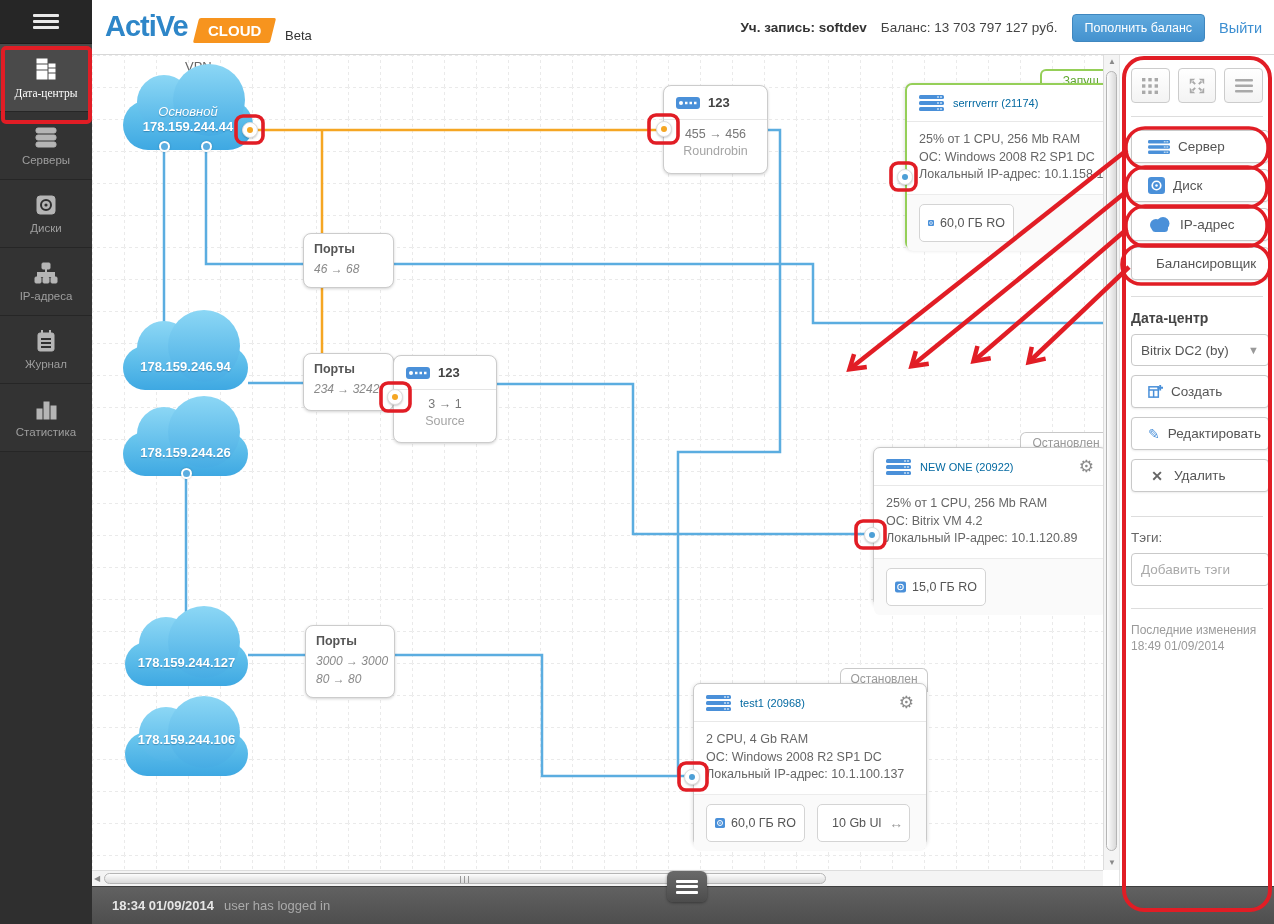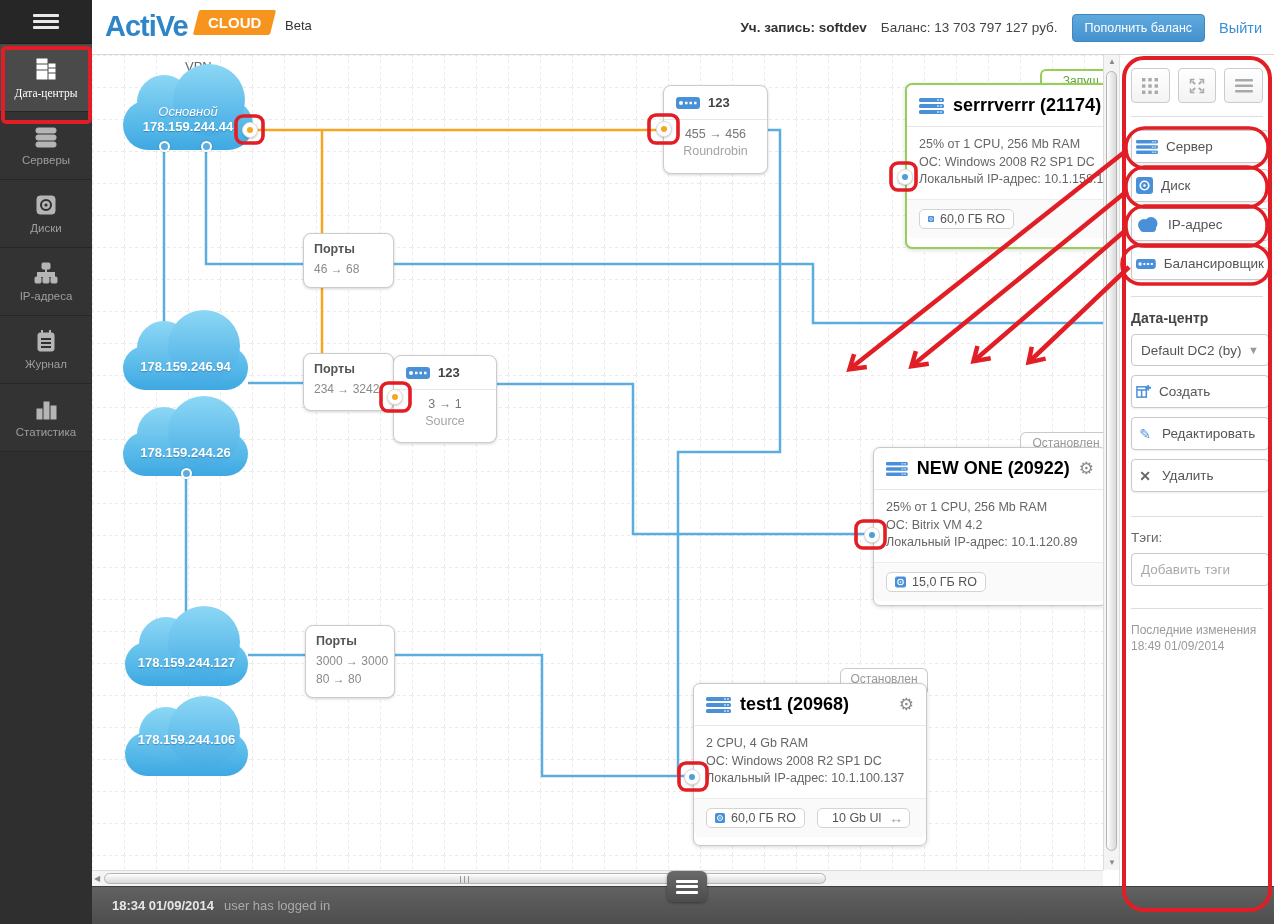--- a/index.html
+++ b/index.html
@@ -13,21 +13,21 @@
   .burger-bars { width:26px; }
   .burger-bars span { display:block; height:3px; margin:3px 0; background:#e9e9e9; border-radius:1px; }
   .side-item { height:68px; border-bottom:1px solid #262626; display:flex; flex-direction:column; align-items:center; justify-content:center; color:#9e9e9e; font-size:11.5px; cursor:pointer; background:#333; }
   .side-item.active { background:#4a4a4a; color:#fff;font-family:Liberation Serif, serif; }
   .side-item svg { margin-bottom:5px; }
   .side-item .ic { fill:#b5b5b5; stroke:#b5b5b5; }
   .side-item.active .ic { fill:#fff; stroke:#fff; }
 
   
   .header { position:absolute; left:92px; top:0; width:1182px; height:55px; background:#fff; border-bottom:1px solid #d8d8d8; z-index:4; }
-  .logo { position:absolute; left:13px; top:10px; display:flex; align-items:flex-start; }
+  .logo { position:absolute; left:13px; top:10px; display:flex; align-items:flex-end; }
   .logo-active { font-size:29px; font-weight:bold; color:#2e86c8; letter-spacing:-1px; }
   .logo-cloud { margin-left:8px; background:#f7941e; color:#fff; font-weight:bold; font-size:15px; padding:4px 12px; transform:skewX(-14deg); border-radius:2px; }
   .logo-cloud span { display:inline-block; transform:skewX(14deg); }
   .logo-beta { margin-left:12px; font-size:13px; color:#333; margin-top:8px; }
   .hdr-right { position:absolute; right:12px; top:0; height:55px; display:flex; align-items:center; gap:14px; }
   .hdr-account { font-size:13.5px; font-weight:bold; color:#333; }
   .hdr-balance { font-size:13.5px; color:#444; }
   .btn-topup { background:#53a0d8; background:linear-gradient(#5fa9dd,#4492cf); color:#fff; font-size:12.5px; border:1px solid #3f87bf; border-radius:4px; padding:6px 12px; cursor:pointer; }
   .link-logout { color:#3d8fd1; font-size:14.5px; text-decoration:none; cursor:pointer; }
 
@@ -39,38 +39,38 @@
   .vpn-ico { position:absolute; z-index:2; }
 
   .cloud { position:absolute; z-index:2; background:linear-gradient(#6ec9ef,#3ea8e2); border-radius:26px; cursor:move; }
   .cloud::before { content:""; position:absolute; width:54px; height:54px; left:14px; top:-25px; border-radius:50%; background:linear-gradient(#8cd7f5,#51b4e7); }
   .cloud::after { content:""; position:absolute; width:72px; height:72px; right:8px; top:-36px; border-radius:50%; background:linear-gradient(#8cd7f5,#46ace4); }
   .cloud .cl-txt { position:relative; z-index:2; text-align:center; color:#fff; font-weight:bold; font-size:13px; text-shadow:0 1px 1px rgba(0,60,100,.35); }
   .cloud .cl-name { font-weight:normal; font-style:italic; font-size:13px; }
 
   .pbox { padding:8px 10px; z-index:2; }
   .pbox .p-title { font-size:12.5px; font-weight:bold; color:#555; margin-bottom:6px; }
-  .pbox .p-rule { font-size:12px; color:#8a8a8a; margin-top:4px; white-space:nowrap; }
+  .pbox .p-rule { font-size:12px; color:#8a8a8a; margin-top:4px; white-space:nowrap;font-style:italic; }
 
   .bal { z-index:2; }
   .bal .b-head { display:flex; align-items:center; gap:8px; padding:9px 12px; border-bottom:1px solid #e5e5e5; }
   .bal .b-name { font-size:13px; font-weight:bold; color:#444; }
   .bal .b-body { text-align:center; padding:7px 4px; }
   .bal .b-rule { font-size:12.5px; color:#777; }
   .bal .b-algo { font-size:12.5px; color:#a5a5a5; margin-top:3px; }
 
   .card { position:absolute; background:#fff; border:1px solid #c9c9c9; border-radius:7px; box-shadow:0 1px 4px rgba(0,0,0,.16); z-index:3; }
   .card.running { border:2px solid #95cf58; }
   .card .c-head { display:flex; align-items:center; gap:9px; padding:10px 12px; border-bottom:1px solid #e8e8e8; }
-  .card .c-name { font-size:18px; font-weight:bold; color:#000000; flex:1; white-space:nowrap; }
+  .card .c-name { font-size:11px; font-weight:normal; color:#0369a1; flex:1; white-space:nowrap; }
   .card .c-gear { color:#8a8a8a; font-size:17px; line-height:1; cursor:pointer; }
   .card .c-body { padding:9px 12px 10px; }
   .card .c-line { font-size:12.5px; color:#666; line-height:17.5px; white-space:nowrap; }
   .card .c-foot { border-top:1px solid #ececec; background:#fafafa; padding:9px 12px; display:flex; gap:12px; border-radius:0 0 6px 6px; }
-  .chip { display:flex; align-items:center; gap:6px; background:#fff; border:1px solid #d4d4d4; border-radius:5px; height:20px; padding:8px 8px; font-size:12.5px; color:#555; overflow:hidden; white-space:nowrap; cursor:pointer; }
+  .chip { display:flex; align-items:center; gap:6px; background:#fff; border:1px solid #d4d4d4; border-radius:5px; height:38px; padding:8px 8px; font-size:12.5px; color:#555; overflow:hidden; white-space:nowrap; cursor:pointer; }
   .chip .ch-arr { color:#999; font-size:14px; margin-left:2px; }
   .stab { position:absolute; height:24px; background:#fff; border:1px solid #c9c9c9; border-bottom:none; border-radius:6px 6px 0 0; z-index:2; font-size:12px; color:#9a9a9a; display:flex; align-items:flex-start; justify-content:center; padding-top:3px; }
   .stab.running { border:2px solid #95cf58; border-bottom:none; color:#61a832; }
 
   .cdot { position:absolute; width:16px; height:16px; border-radius:50%; background:#fff; border:1px solid #ddd; box-shadow:0 1px 2px rgba(0,0,0,.2); z-index:4; cursor:pointer; }
   .cdot::after { content:""; position:absolute; left:4px; top:4px; width:6px; height:6px; border-radius:50%; }
   .cdot.orange::after { background:#f5a623; }
   .cdot.blue::after { background:#4d9fd6; }
   .mdot { position:absolute; width:11px; height:11px; border-radius:50%; background:#5badе0; background:#5bade0; border:2px solid #fff; box-shadow:0 0 2px rgba(0,0,0,.25); z-index:4; cursor:pointer; }
 
@@ -90,21 +90,21 @@
   
   .statusbar { position:absolute; left:92px; top:886px; width:1182px; height:38px; background:linear-gradient(#616161,#4e4e4e); border-top:1px solid #3e3e3e; z-index:3; display:flex; align-items:center; padding-left:20px; gap:10px; }
   .statusbar .st-time { color:#e6e6e6; font-weight:bold; font-size:13px; }
   .statusbar .st-msg { color:#aaa; font-size:13px; }
 
   
   .panel { position:absolute; left:1119px; top:55px; width:155px; height:831px; background:#fff; border-left:1px solid #e2e2e2; z-index:4; }
   .p-iconrow { display:flex; gap:8px; padding:13px 11px 0; }
   .p-icobtn { width:41px; height:35px; background:linear-gradient(#fff,#f3f3f3); border:1px solid #ccc; border-radius:4px; display:flex; align-items:center; justify-content:center; cursor:pointer; }
   .p-div { height:1px; background:#ddd; margin:13px 11px; box-shadow:0 1px 0 #fff; }
-  .p-btn { display:flex; align-items:center; gap:8px; width:138px; height:33px; margin:6px 0 0 11px; background:#fff; border:1px solid #c9c9c9; border-radius:4px; box-shadow:0 1px 2px rgba(0,0,0,.08); padding:0 4px; font-size:13.5px; color:#555; cursor:pointer; white-space:nowrap; overflow:hidden; }
+  .p-btn { display:flex; align-items:center; gap:8px; width:138px; height:33px; margin:6px 0 0 11px; background:#fff; border:1px solid #c9c9c9; border-radius:4px; box-shadow:0 1px 2px rgba(0,0,0,.08); padding:0 16px; font-size:13.5px; color:#555; cursor:pointer; white-space:nowrap; overflow:hidden; }
   .p-btn:first-of-type { margin-top:0; }
   .p-head { font-size:14px; font-weight:bold; color:#444; margin:2px 0 8px 11px; }
   .p-select { display:flex; align-items:center; justify-content:space-between; width:138px; height:32px; margin-left:11px; border:1px solid #c9c9c9; border-radius:4px; padding:0 9px; font-size:13.5px; color:#555; cursor:pointer; background:#fff; }
   .p-select .chev { color:#999; font-size:11px; }
   .p-action { margin-top:9px; }
   .p-label { font-size:13.5px; color:#666; margin:0 0 8px 11px; }
   .p-input { width:138px; height:33px; margin-left:11px; border:1px solid #c9c9c9; border-radius:4px; padding:0 9px; font-size:13.5px; color:#555; }
   .p-input::placeholder { color:#aaa; }
   .p-note { font-size:12px; color:#9a9a9a; margin-left:11px; line-height:16px; }
   .ai { color:#4a90d9; font-size:14px; width:18px; text-align:center; }
@@ -548,21 +548,21 @@
           <circle cx="5" cy="6" r="2" fill="#fff"></circle>
         <path d="M9 6 H21" stroke="#fff" stroke-width="2.4" stroke-dasharray="2.5 2"></path>
       </svg>
       <span>Балансировщик</span>
     </div>
 
     <div class="p-div" style="margin-top:16px;"></div>
 
     <div class="p-head">Дата-центр</div>
     <div class="p-select">
-      <span>Default DC2 (by)</span>
+      <span>Bitrix DC2 (by)</span>
       <span class="chev">▼</span>
     </div>
     <div class="p-btn p-action">
       <svg width="15" height="15" viewBox="0 0 16 16">
         <g stroke="#4a90d9" stroke-width="1.6" fill="none">
             <rect x="1" y="3" width="10" height="11"></rect>
             <path d="M1 6.5 H11 M6 6.5 V14"></path>
           </g>
         <path d="M13 1 V7 M10 4 H16" stroke="#4a90d9" stroke-width="2"></path>
       </svg>

